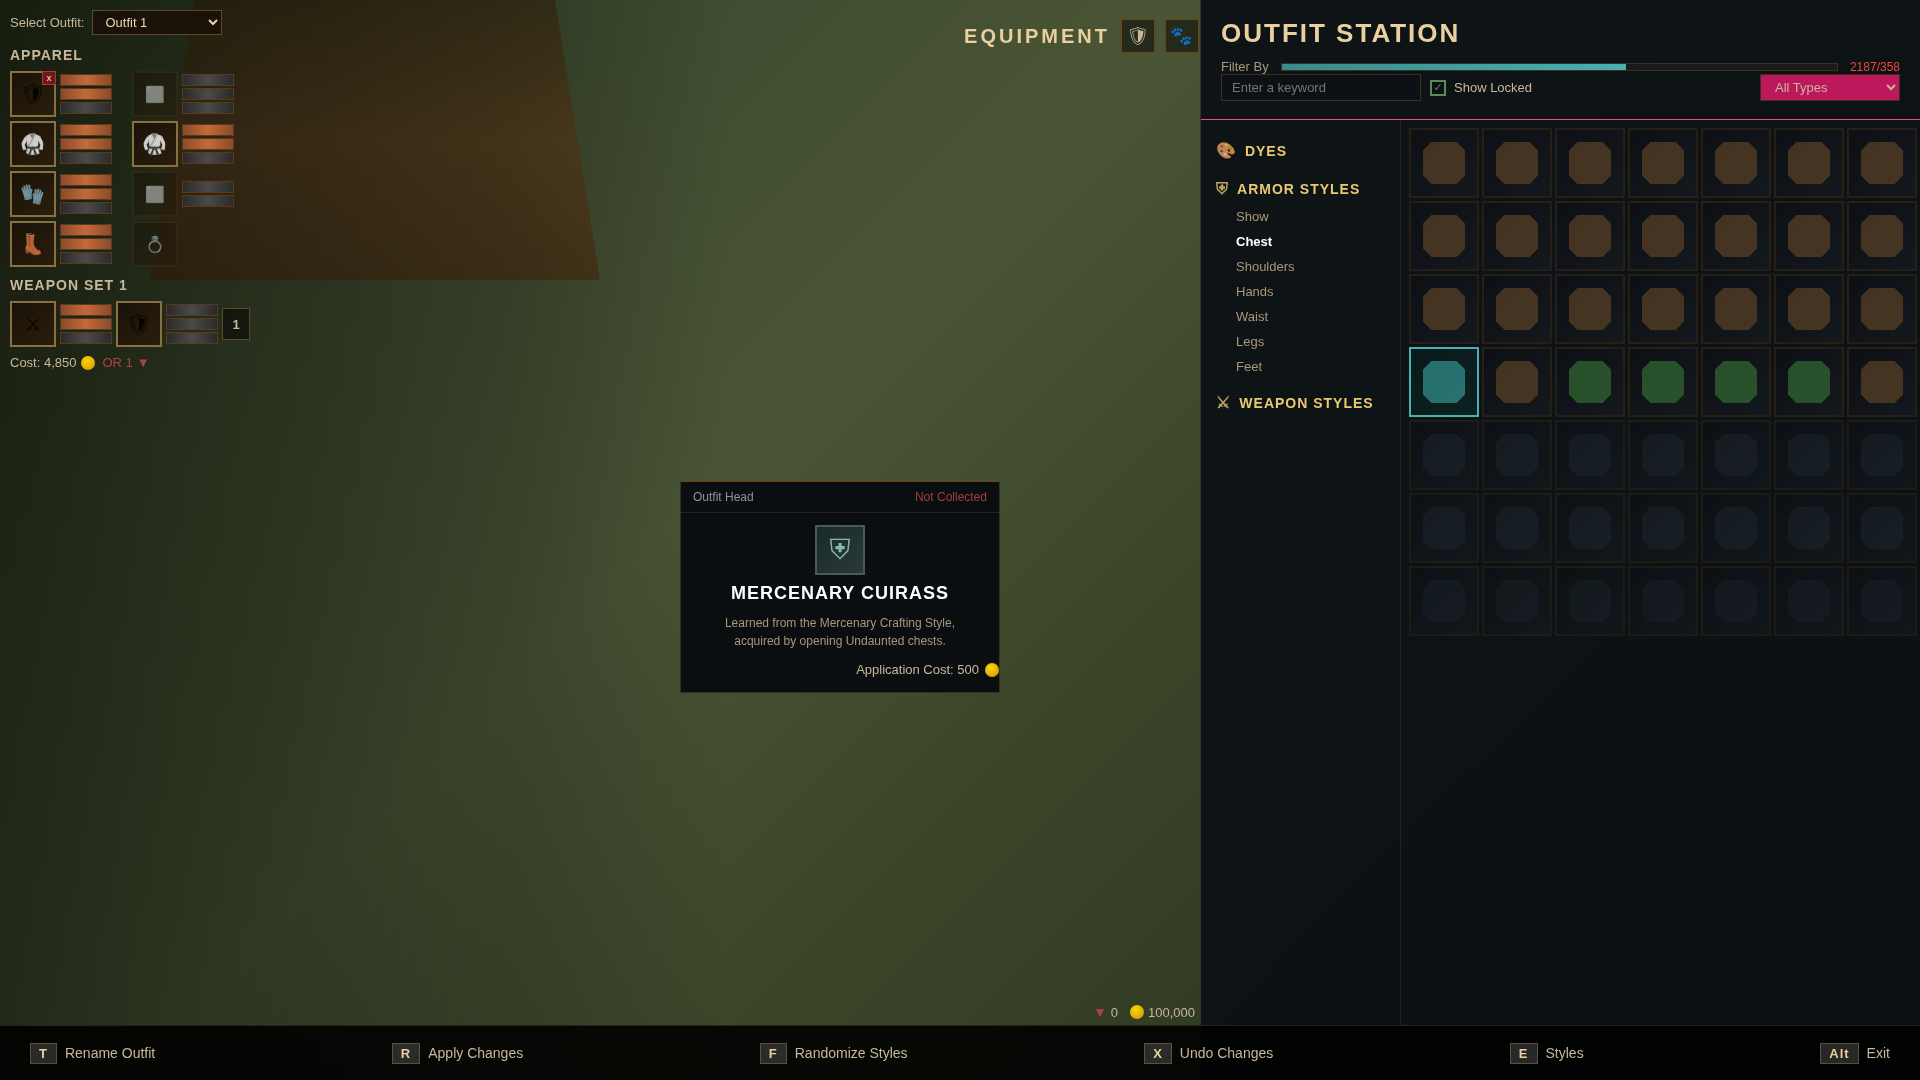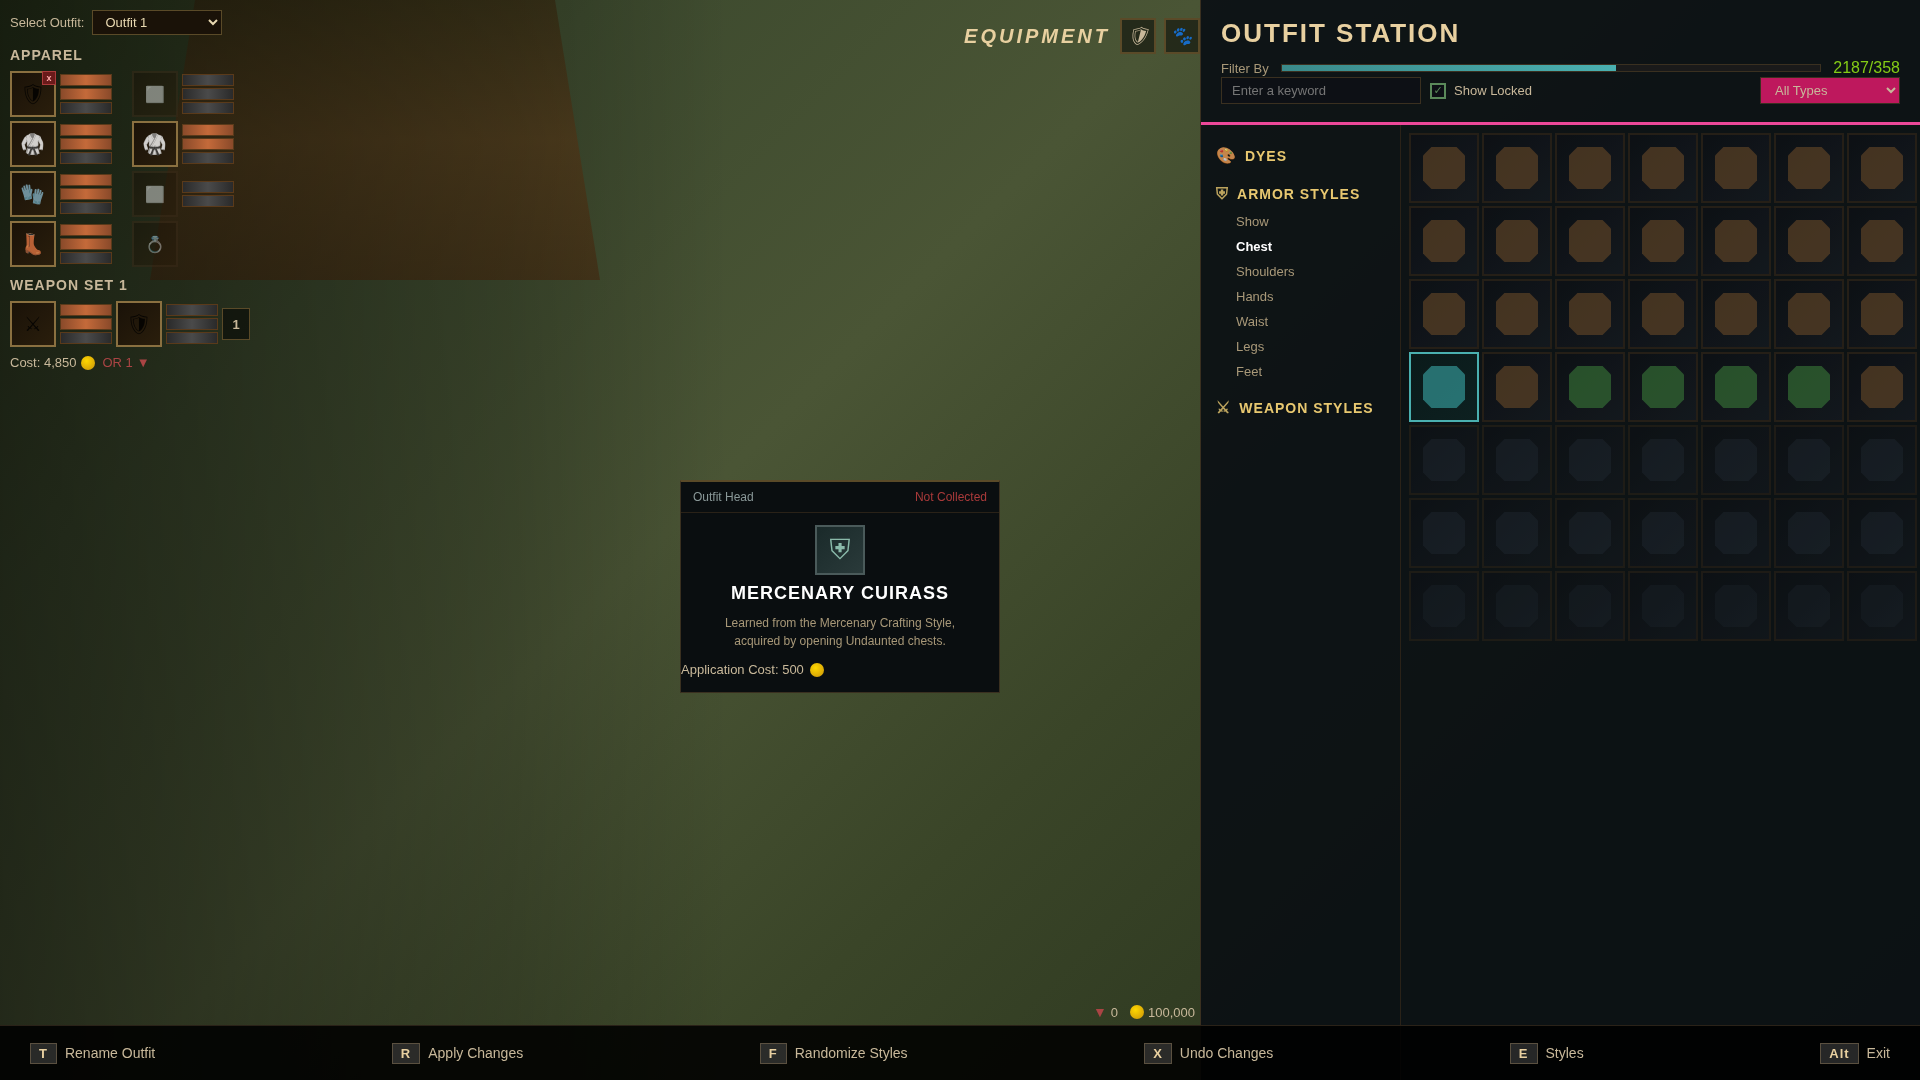--- a/index.html
+++ b/index.html
@@ -187,21 +187,21 @@
       height: 1080px;
       background: rgba(10, 15, 20, 0.92);
       border-left: 1px solid #3a3020;
       z-index: 10;
       display: flex;
       flex-direction: column;
     }
 
     .outfit-station-header {
       padding: 18px 20px 10px;
-      border-bottom: 3px solid #ec4899;
+      border-bottom: 1px solid #ec4899;
     }
 
     .outfit-station-title {
       color: #e8d0a0;
       font-size: 26px;
       font-weight: bold;
       letter-spacing: 2px;
       text-transform: uppercase;
       margin-bottom: 10px;
     }
@@ -226,22 +226,22 @@
       position: relative;
     }
 
     .progress-bar-fill {
       height: 100%;
       background: linear-gradient(90deg, #3a8a8a, #4ab0b0);
       width: 62%;
     }
 
     .progress-text {
-      color: #84cc16;
-      font-size: 16px;
+      color: #ef4444;
+      font-size: 12px;
       white-space: nowrap;
     }
 
     .search-row {
       display: flex;
       align-items: center;
       gap: 9px;
       margin-bottom: 8px;
     }
 
@@ -378,21 +378,20 @@
 
     
     .equipment-header {
       position: absolute;
       top: 18px;
       right: 720px;
       display: flex;
       align-items: center;
       gap: 10px;
       z-index: 11;
-      font-style: italic;
     }
 
     .equipment-title {
       color: #e8d0a0;
       font-size: 20px;
       font-weight: bold;
       letter-spacing: 3px;
       text-transform: uppercase;
     }
 
@@ -474,21 +473,21 @@
       padding: 0 20px 12px;
       line-height: 1.5;
     }
 
     .tooltip-cost {
       color: #c8b89a;
       font-size: 13px;
       text-align: center;
       display: flex;
       align-items: center;
-      justify-content: flex-start;
+      justify-content: flex-end;
       gap: 6px;
     }
 
     
     .bottom-bar {
       position: absolute;
       bottom: 0; left: 0; right: 0;
       height: 55px;
       background: rgba(0, 0, 0, 0.88);
       border-top: 1px solid #2a2218;

